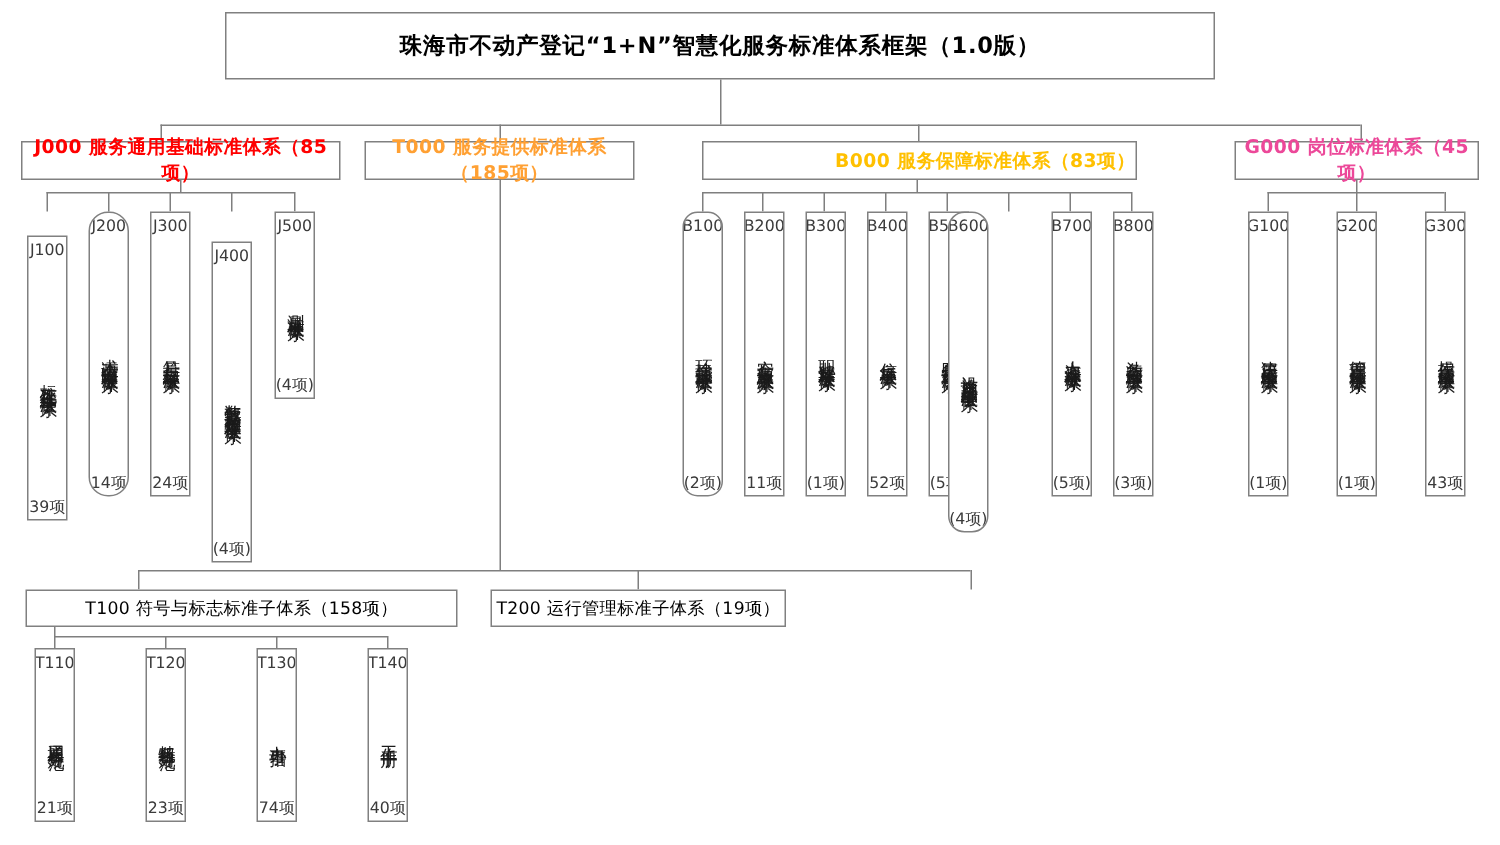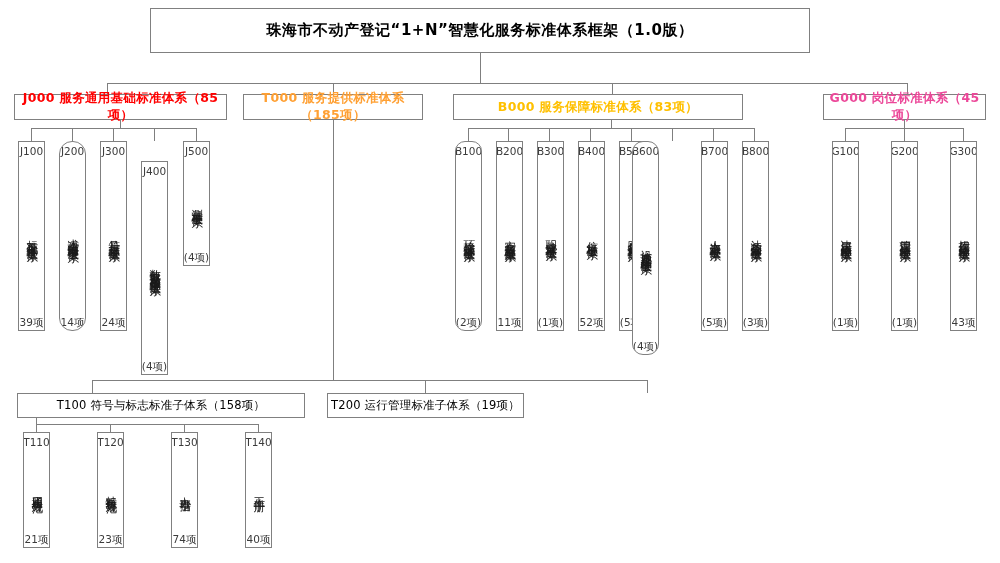--- a/index.html
+++ b/index.html
@@ -125,37 +125,37 @@
   <div class="ln lnv" style="left:907px; top:83px; width:1px; height:11px;"></div>
 
   <div class="box cat" style="left:14px; top:94px; width:213px; height:26px;">
     <span style="color:#FF0000;">J000 服务通用基础标准体系（85项）</span>
   </div>
 
   <div class="box cat" style="left:243px; top:94px; width:180px; height:26px;">
     <span style="color:#FFA033;">T000 服务提供标准体系（185项）</span>
   </div>
 
-  <div class="box cat" style="left:453px; top:94px; width:290px; height:26px;">
+  <div class="box cat" style="left:468px; top:94px; width:290px; height:26px;justify-content:flex-end;">
     <span style="color:#FFC000;">B000 服务保障标准体系（83项）</span>
   </div>
 
   <div class="box cat" style="left:823px; top:94px; width:163px; height:26px;">
     <span style="color:#ec4899;">G000 岗位标准体系（45项）</span>
   </div>
 
   <div class="ln lnh" style="left:31px; top:128px; width:165px; height:1px;"></div>
   <div class="ln lnv" style="left:120px; top:120px; width:1px; height:8px;"></div>
   <div class="ln lnv" style="left:31px;  top:128px; width:1px; height:13px;"></div>
   <div class="ln lnv" style="left:72px;  top:128px; width:1px; height:13px;"></div>
   <div class="ln lnv" style="left:113px; top:128px; width:1px; height:13px;"></div>
   <div class="ln lnv" style="left:154px; top:128px; width:1px; height:13px;"></div>
   <div class="ln lnv" style="left:196px; top:128px; width:1px; height:13px;"></div>
 
-  <div class="vbox" style="left:18px; top:141px; width:27px; height:190px;">
+  <div class="vbox" style="left:18px; top:157px; width:27px; height:190px;">
     <div class="code">J100</div>
     <div class="vtext">
         <span>标准化工作标准子体系</span>
       </div>
     <div class="count">(39项)</div>
   </div>
 
   <div class="vbox" style="left:59px; top:141px; width:27px; height:190px;border-radius:13px;">
     <div class="code">J200</div>
     <div class="vtext">

